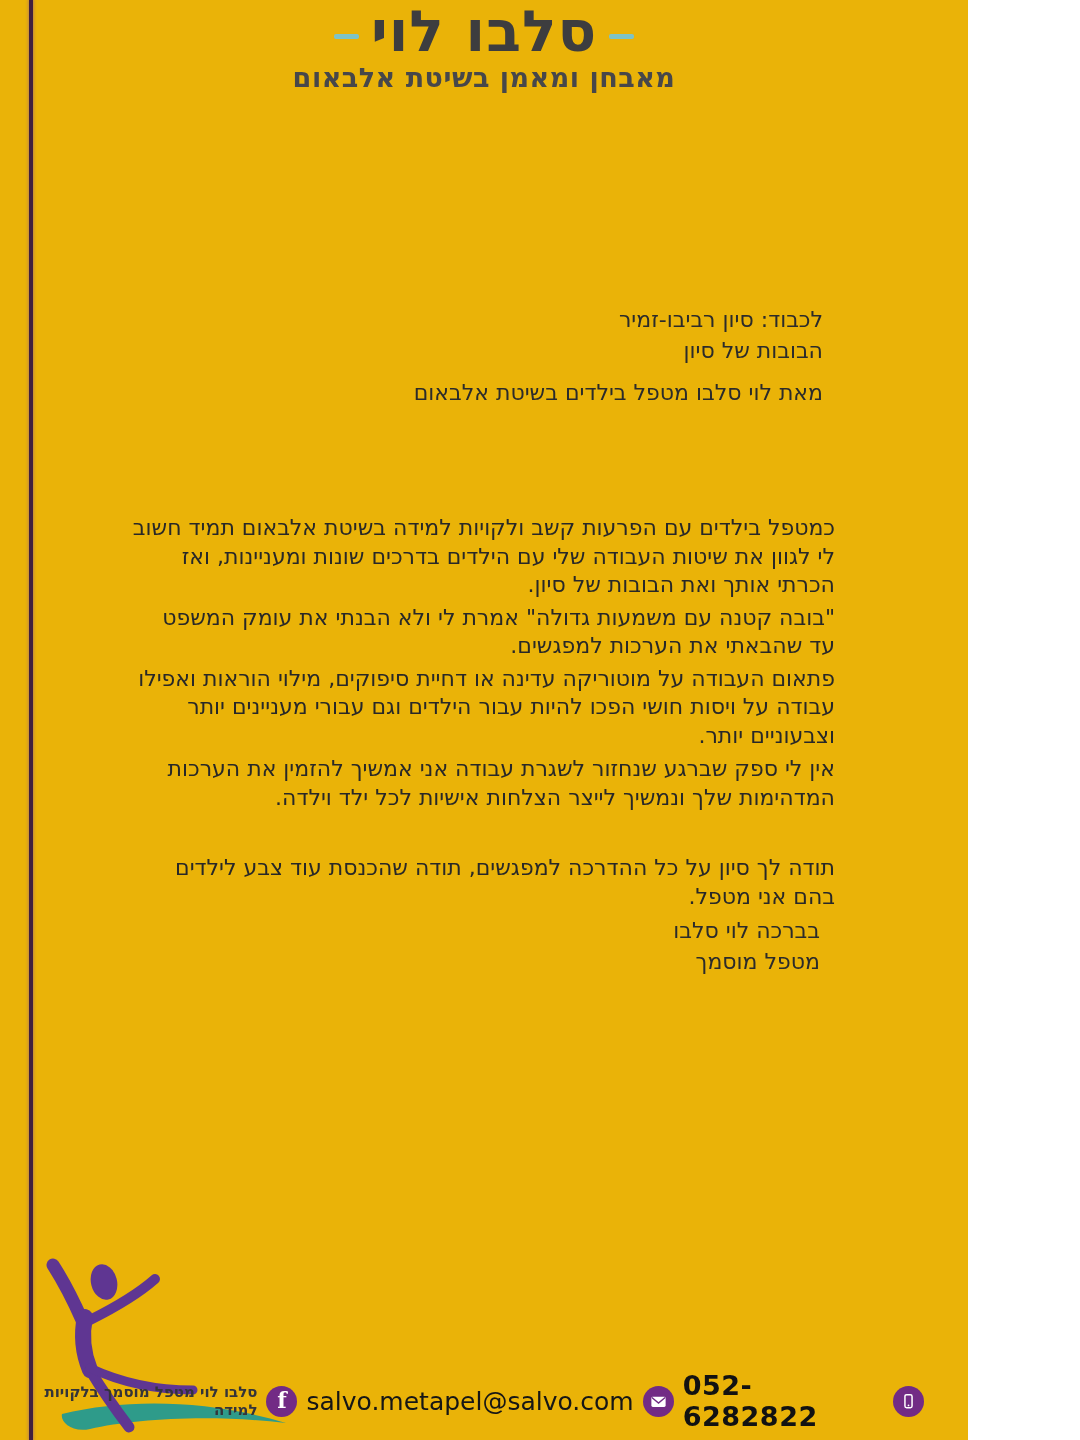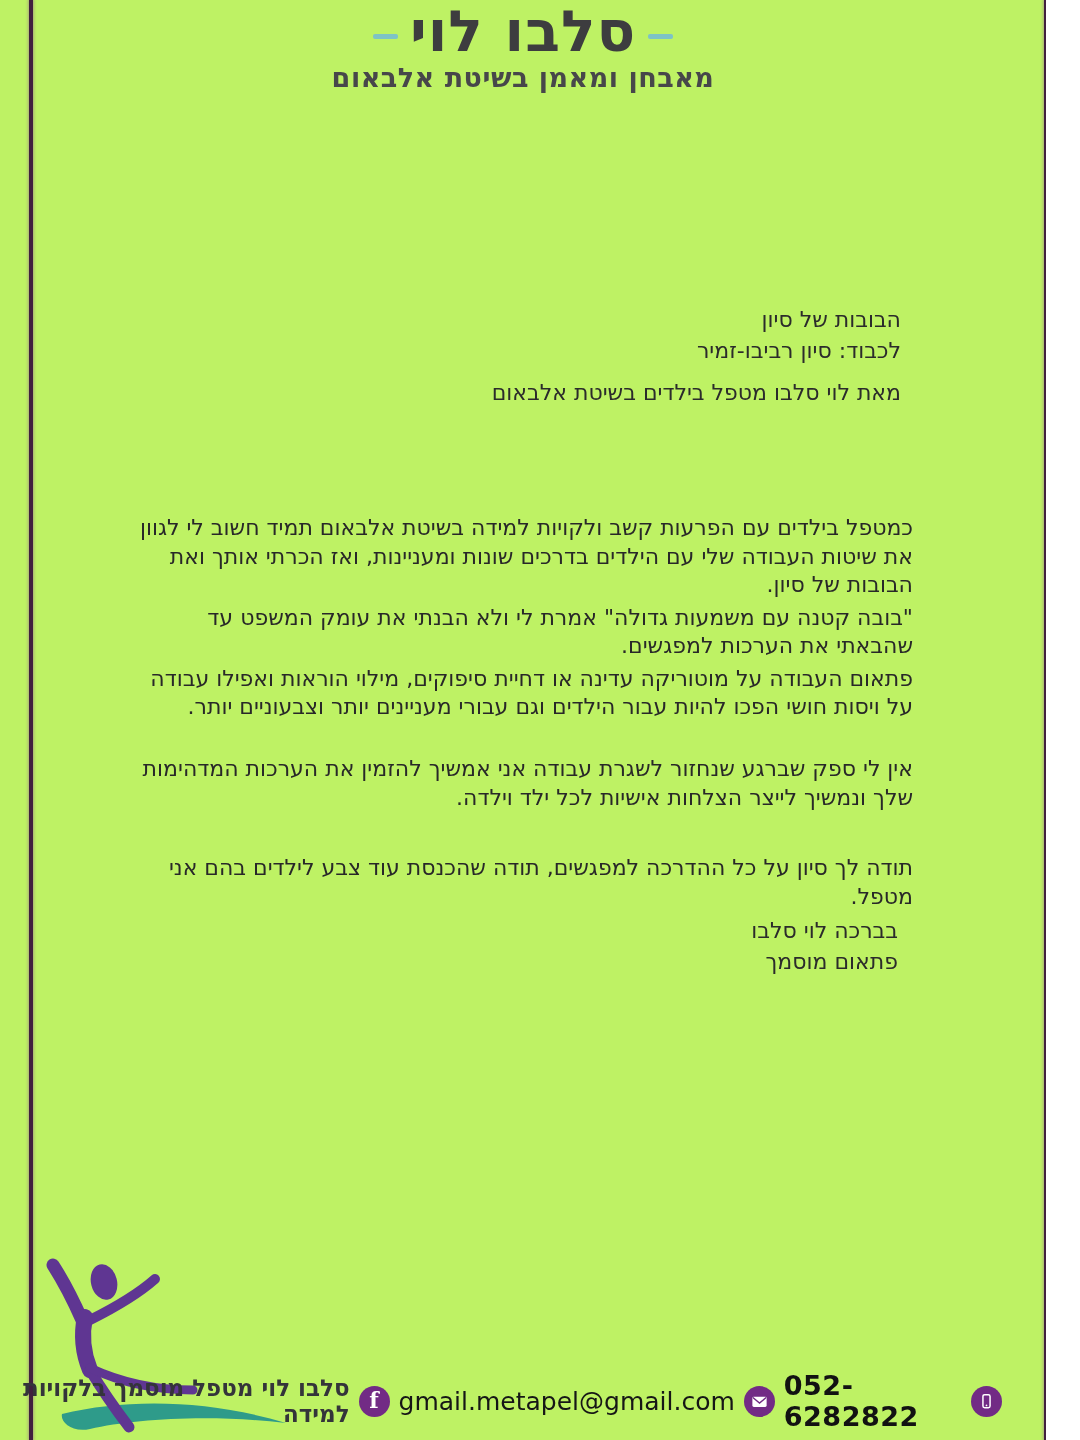--- a/index.html
+++ b/index.html
@@ -1,17 +1,17 @@
 <!DOCTYPE html>
 <html lang="he"><head>
 <meta charset="utf-8">
 <style>
   html,body{margin:0;padding:0;background:#ffffff;}
   .page{
-    position:relative;width:1046px;height:1440px;background:#bef264;
+    position:relative;width:968px;height:1440px;background:#eab308;
     font-family:"DejaVu Sans",sans-serif;direction:rtl;overflow:hidden;color:#262626;
   }
   
   .rule{position:absolute;top:0;bottom:0;width:4px;background:#40203e;box-shadow:0 0 3px 1px rgba(140,80,140,.45);}
   .rule-left{left:29px;}
   .rule-right{left:1044px;}
 
   
   .header{position:absolute;top:0;left:0;right:0;text-align:center;}
   .title-row{display:flex;flex-direction:row;align-items:center;justify-content:center;gap:12px;direction:rtl;}
@@ -36,62 +36,62 @@
   
   .logo{position:absolute;left:34px;top:1220px;width:310px;height:220px;}
 
   
   .footer{position:absolute;bottom:8px;right:44px;display:flex;direction:rtl;align-items:center;gap:9px;}
   .icon-circle{width:31px;height:31px;border-radius:50%;background:#722b85;color:#ffffff;
     display:flex;align-items:center;justify-content:center;flex:0 0 auto;}
   .fb-glyph{font-size:22px;font-weight:bold;font-family:"DejaVu Serif",serif;line-height:1;margin-top:-2px;}
   .phone-number{font-size:27px;font-weight:bold;color:#121212;direction:ltr;unicode-bidi:embed;letter-spacing:.5px;}
   .email{font-size:25px;color:#161616;direction:ltr;unicode-bidi:embed;font-weight:500;}
-  .brand-line{font-size:23px;color:#34343a;font-weight:bold;}
+  .brand-line{font-size:15px;color:#34343a;font-weight:bold;}
 </style>
 </head>
 <body>
 
 <div class="page">
 
   <div class="rule rule-left"></div>
   <div class="rule rule-right"></div>
 
   <header class="header">
     <div class="title-row">
       <span class="dash"></span>
       <h1 class="brand-title">סלבו לוי</h1>
       <span class="dash"></span>
     </div>
     <div class="brand-subtitle">מאבחן ומאמן בשיטת אלבאום</div>
   </header>
 
   <div class="recipient">
+    <div>לכבוד: סיון רביבו-זמיר</div>
     <div>הבובות של סיון</div>
-    <div>לכבוד: סיון רביבו-זמיר</div>
     <div class="from">מאת לוי סלבו מטפל בילדים בשיטת אלבאום</div>
   </div>
 
   <div class="body-block block1">
     <p>כמטפל בילדים עם הפרעות קשב ולקויות למידה בשיטת אלבאום תמיד חשוב לי לגוון את שיטות העבודה שלי עם הילדים בדרכים שונות ומעניינות, ואז הכרתי אותך ואת הבובות של סיון.</p>
     <p>"בובה קטנה עם משמעות גדולה"  אמרת לי ולא הבנתי את עומק המשפט עד שהבאתי את הערכות למפגשים.</p>
     <p>פתאום העבודה על מוטוריקה עדינה או דחיית סיפוקים, מילוי הוראות ואפילו עבודה על ויסות חושי הפכו להיות עבור הילדים וגם עבורי מעניינים יותר וצבעוניים יותר.</p>
   </div>
 
   <div class="body-block block2">
     <p>אין לי ספק שברגע שנחזור לשגרת עבודה אני אמשיך להזמין את הערכות המדהימות שלך ונמשיך לייצר הצלחות אישיות לכל ילד וילדה.</p>
   </div>
 
   <div class="body-block block3">
     <p>תודה לך סיון על כל ההדרכה למפגשים, תודה שהכנסת עוד צבע לילדים בהם אני מטפל.</p>
   </div>
 
   <div class="signature">
     <div>בברכה לוי סלבו</div>
-    <div>פתאום מוסמך</div>
+    <div>מטפל מוסמך</div>
   </div>
 
   <div class="logo">
     <svg viewBox="0 0 310 220" width="310" height="220">
 
       <path d="M28,194 C95,178 175,180 252,203 C175,194 100,199 56,209 C38,213 26,202 28,194 Z" fill="#2e9b8a"></path>
 
       <g stroke="#5f3692" fill="none" stroke-linecap="round">
         <path d="M48,100 C40,82 30,62 19,45" stroke-width="13"></path>
         <path d="M56,100 C80,88 103,75 121,59" stroke-width="10"></path>
@@ -115,20 +115,20 @@
         <circle cx="12" cy="17" r="1.1" fill="#ffffff"></circle>
       </svg>
     </span>
     <span class="phone-number">052-6282822</span>
     <span class="icon-circle">
       <svg viewBox="0 0 24 24" width="19" height="19">
         <rect x="3" y="6" width="18" height="13" rx="1.8" fill="#ffffff"></rect>
         <path d="M3.6,7 L12,14 L20.4,7" fill="none" stroke="#722b85" stroke-width="1.8"></path>
       </svg>
     </span>
-    <span class="email">gmail.metapel@gmail.com</span>
+    <span class="email">salvo.metapel@salvo.com</span>
     <span class="icon-circle">
       <span class="fb-glyph">f</span>
     </span>
     <span class="brand-line">סלבו לוי מטפל מוסמך בלקויות למידה</span>
   </div>
 
 </div>
 
 </body></html>

